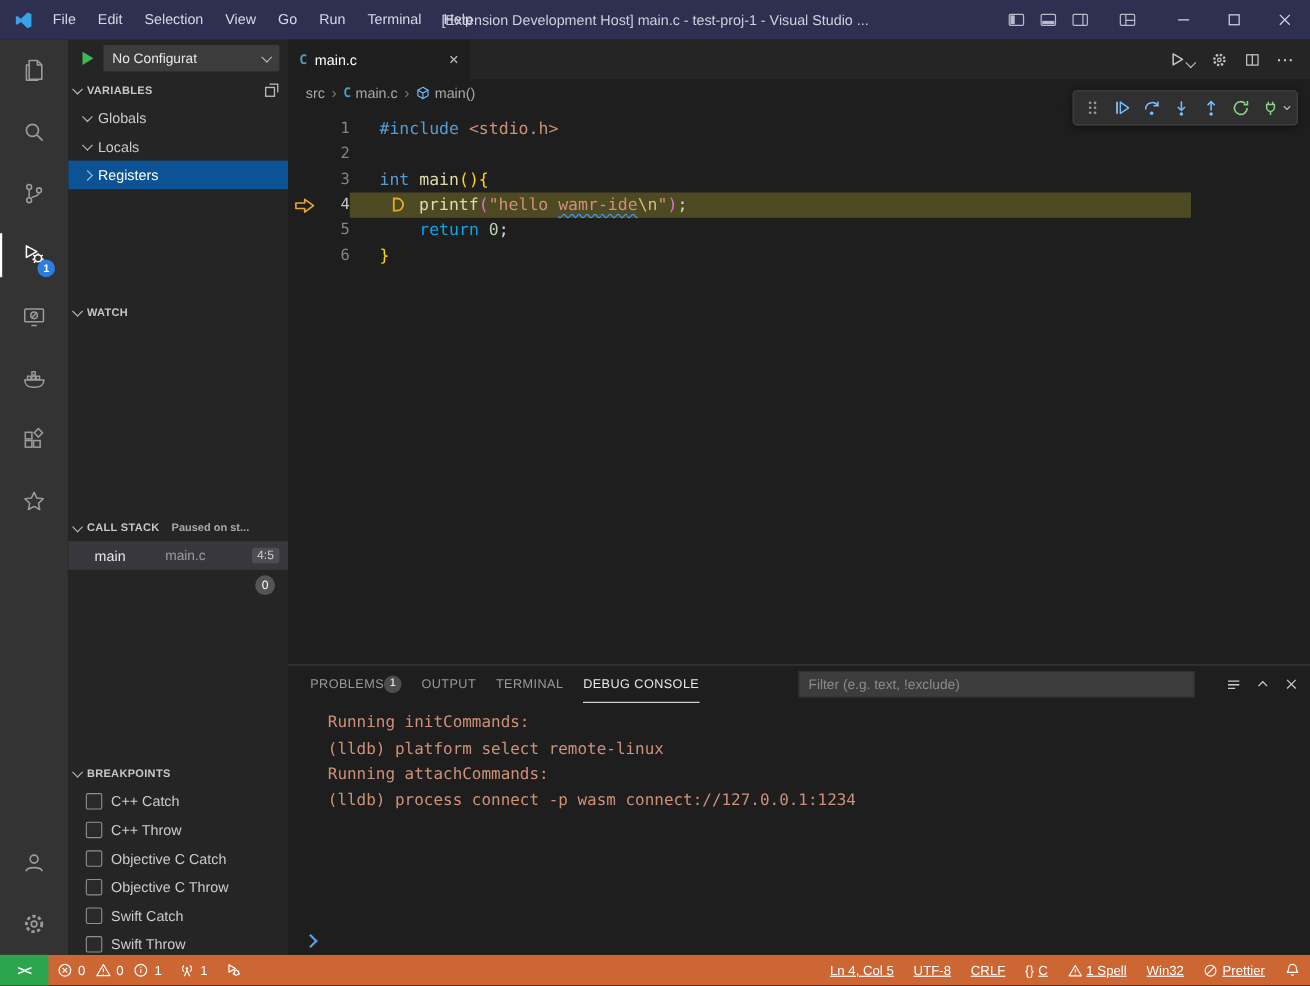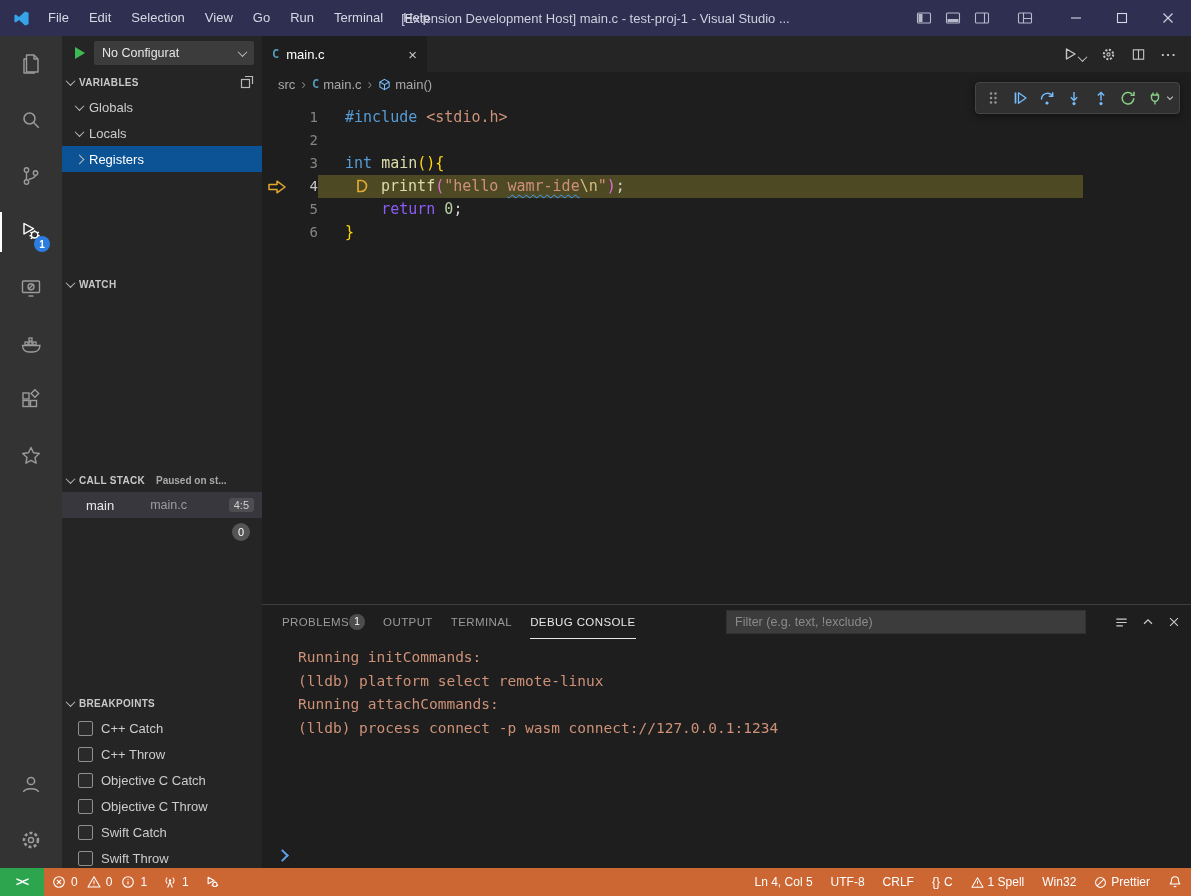--- a/index.html
+++ b/index.html
@@ -62,21 +62,21 @@
   .bc-item{display:flex;align-items:center;gap:4px;}
   
   .code-area{flex:1;padding-top:10px;font-family:"DejaVu Sans Mono",monospace;font-size:15px;overflow:hidden;background:#1e1e1e;}
   .code-line{display:flex;height:23px;line-height:23px;white-space:pre;}
   .glyph{width:30px;display:flex;align-items:center;justify-content:center;flex-shrink:0;}
   .lnum{width:26px;text-align:right;color:#858585;font-size:14px;flex-shrink:0;}
   .code-line.current .lnum{color:#c6c6c6;}
   .lcode{padding-left:27px;flex:1;white-space:pre;}
   .code-line.current .lcode{background:linear-gradient(to right,rgba(206,190,50,0.27) 0,rgba(206,190,50,0.27) 765px,transparent 765px);}
   .inline-bp{display:inline-block;vertical-align:-2px;margin-left:10px;margin-right:12px;}
-  .tk-kw{color:#569cd6}.tk-ctl{color:#8b5cf6}.tk-fn{color:#dcdcaa}.tk-str{color:#ce9178}
+  .tk-kw{color:#569cd6}.tk-ctl{color:#0ea5e9}.tk-fn{color:#dcdcaa}.tk-str{color:#ce9178}
   .tk-esc{color:#d7ba7d}.tk-num{color:#b5cea8}.tk-pl{color:#d4d4d4}.tk-br1{color:#ffd70a}.tk-br2{color:#da70d6}
   .wavy{text-decoration:underline;text-decoration-style:wavy;text-decoration-color:#3b9eff;text-decoration-thickness:1px;text-underline-offset:3px;}
   
   .debug-toolbar{position:absolute;top:46px;right:11px;height:30px;background:#303031;border:1px solid #454545;border-radius:4px;box-shadow:0 2px 8px rgba(0,0,0,.45);display:flex;align-items:center;padding:0 3px;z-index:5;}
   .dt-btn{width:27px;height:27px;display:flex;align-items:center;justify-content:center;}
   .dt-chev{width:12px;height:27px;display:flex;align-items:center;justify-content:center;margin-left:-4px;}
   
   .panel{height:263px;border-top:1px solid #3f3f3f;display:flex;flex-direction:column;flex-shrink:0;background:#1e1e1e;}
   .panel-header{height:34px;display:flex;align-items:stretch;gap:18px;padding:0 10px 0 20px;flex-shrink:0;}
   .panel-tab{display:flex;align-items:center;gap:0;font-size:11.5px;letter-spacing:.4px;color:#9a9a9a;border-bottom:1px solid transparent;}
@@ -87,21 +87,21 @@
   .panel-icons{display:flex;align-items:center;gap:12px;padding-left:10px;align-self:center;}
   .console{flex:1;padding:7px 0 0 36px;font-family:"DejaVu Sans Mono",monospace;font-size:14.5px;color:#ce9178;overflow:hidden;}
   .console-line{height:23.5px;line-height:23.5px;white-space:pre;}
   .console-prompt{height:26px;display:flex;align-items:center;padding-left:16px;flex-shrink:0;}
   
   .statusbar{height:28px;background:#cc6633;display:flex;align-items:center;color:#ffffff;font-size:12px;}
   .sb-remote{height:28px;min-width:44px;background:#2da44e;display:flex;align-items:center;justify-content:center;font-weight:bold;letter-spacing:-1px;font-size:12px;}
   .sb-item{display:flex;align-items:center;gap:4px;padding:0 8px;height:100%;}
   .sb-item .num{margin-left:1px;}
   .sb-right{margin-left:auto;display:flex;align-items:center;height:100%;}
-  .sb-right .sb-item{padding:0 9px;}
+  .sb-right .sb-item{padding:0 9px;text-decoration:underline;}
 </style>
 </head>
 <body>
 
 <div class="titlebar">
   <span class="tb-logo">
     <svg width="17" height="17" viewBox="0 0 24 24">
         <path fill="#35a4e8" d="M17 2l-8.5 7.8L4 6.3 2 7.3v9.4l2 1 4.5-3.5L17 22l5-2V4z"></path>
       </svg>
   </span>

